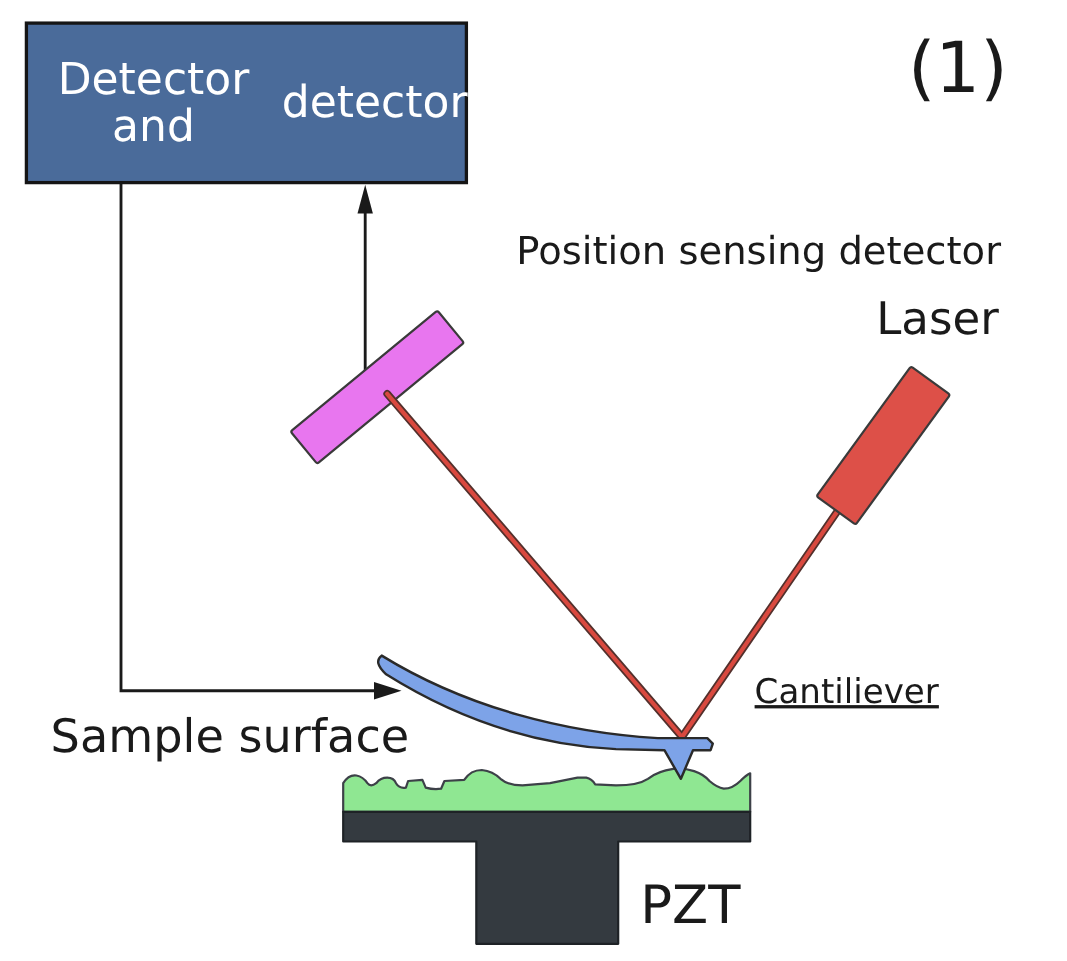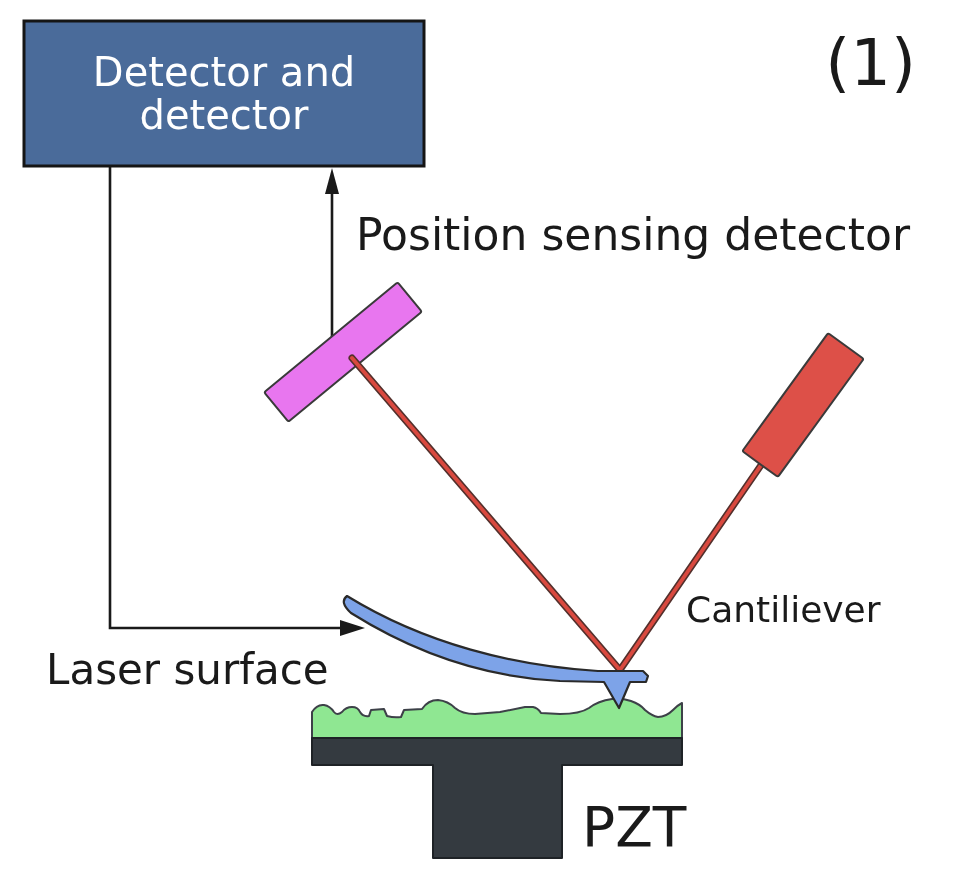--- a/index.html
+++ b/index.html
@@ -22,53 +22,54 @@
   .lbl {
     position: absolute;
     color: #1a1a1a;
     white-space: nowrap;
   }
   .box-text {
     position: absolute;
     left: 23px; top: 20px;
     width: 402px; height: 147px;
     display: flex;
-    flex-direction: column;
+    flex-direction: row;
     align-items: center;
     justify-content: center;
     color: #ffffff;
     font-size: 40px;
     line-height: 1.06;
     text-align: center;
   }
   .figure-number {
     right: 54px; top: 26px;
     font-size: 64px;
   }
   .psd-label {
     right: 60px; top: 209px;
-    font-size: 44px;
+    font-size: 35px;
   }
   .laser-label {
     right: 62px; top: 266px;
     font-size: 41px;
   }
   .cantilever-label {
-    left: 686px; top: 590px;
-    font-size: 36px;
+    left: 686px; top: 612px;
+    font-size: 31px;
     line-height: 1.12;
     white-space: normal;
+    text-decoration: underline;
   }
   .sample-label {
     left: 46px; top: 645px;
     font-size: 42px;
   }
   .pzt-label {
     left: 582px; top: 795px;
-    font-size: 55px;
+    font-size: 48px;
   }
 </style>
 </head>
 <body>
 
 <div class="canvas">
 
   <svg class="layer" width="970" height="874" viewBox="0 0 970 874">
 
     <g>
@@ -119,21 +120,22 @@
 
   <div class="box-text">
     <div>Detector and</div>
     <div>detector</div>
   </div>
 
   <div class="lbl figure-number">(1)</div>
 
   <div class="lbl psd-label">Position sensing detector</div>
 
+  <div class="lbl laser-label">Laser</div>
 
   <div class="lbl cantilever-label">
     <div>Cantiliever</div>
   </div>
 
-  <div class="lbl sample-label">Laser surface</div>
+  <div class="lbl sample-label">Sample surface</div>
 
   <div class="lbl pzt-label">PZT</div>
 </div>
 
 </body></html>

